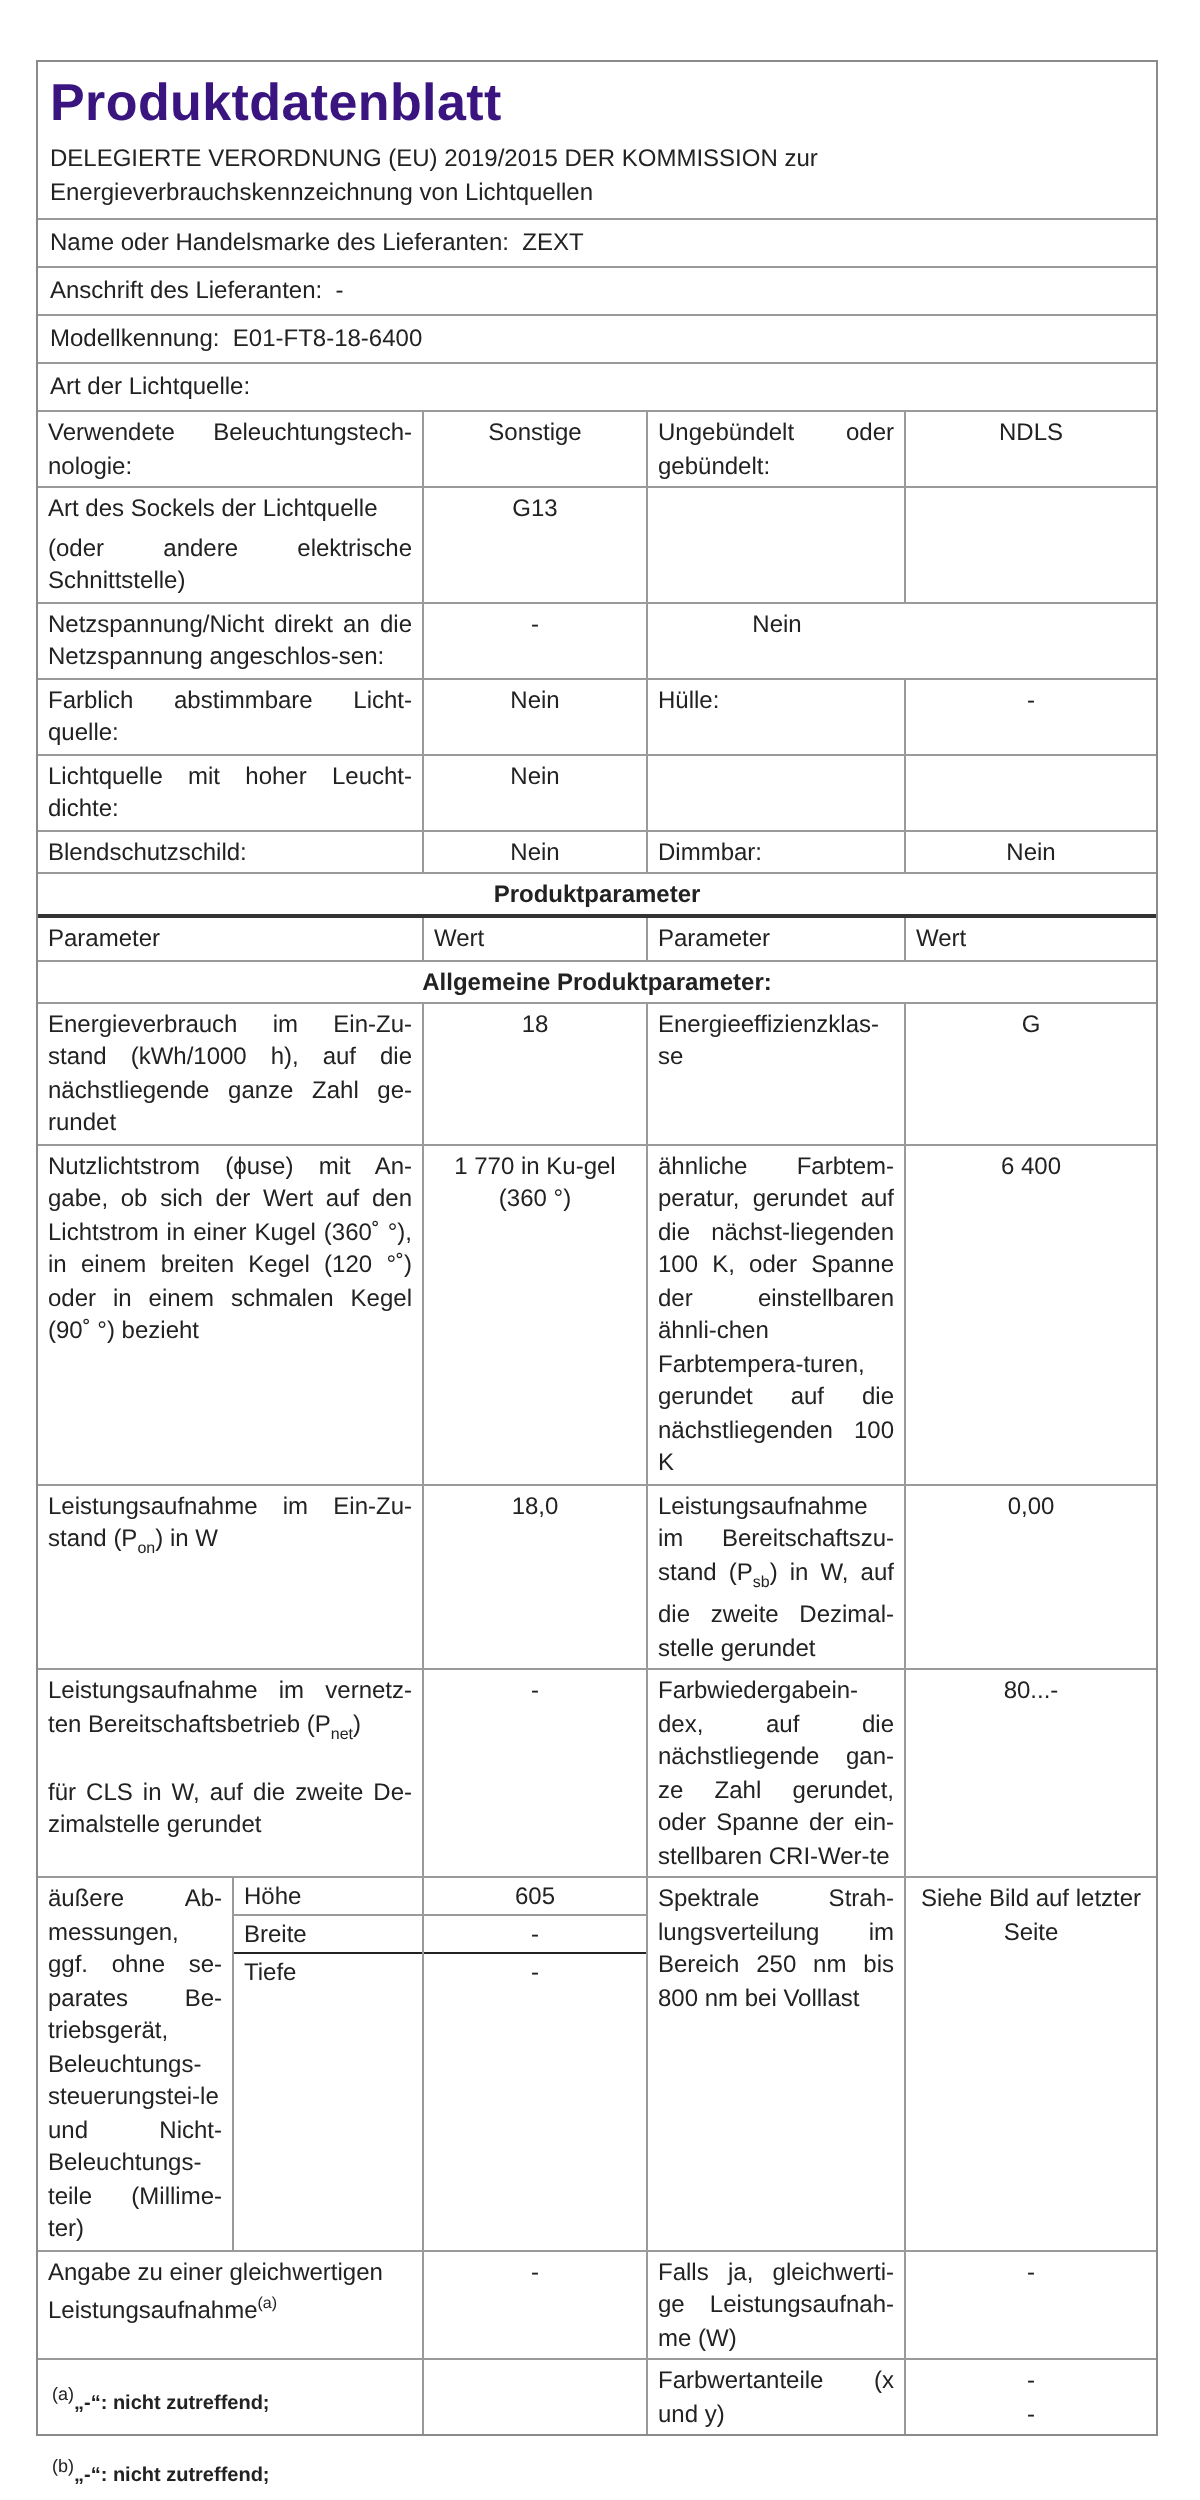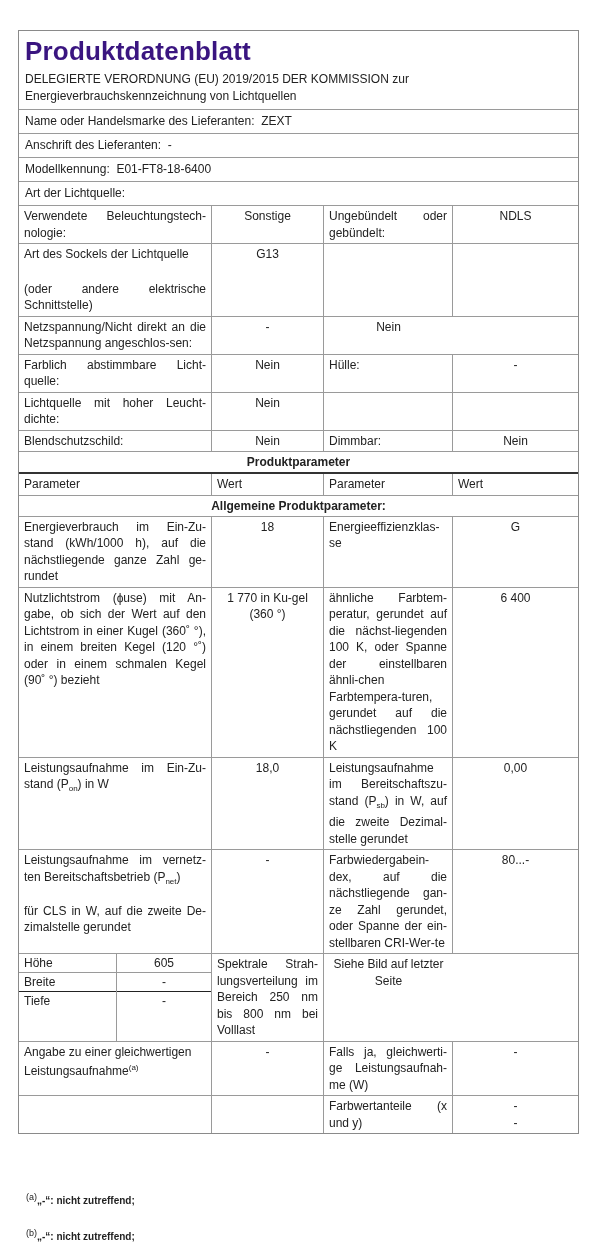--- a/index.html
+++ b/index.html
@@ -46,21 +46,21 @@
 
   <div class="row grid">
     <div class="j">Verwendete Beleuchtungstech-nologie:</div>
     <div class="c">Sonstige</div>
     <div class="j">Ungebündelt oder gebündelt:</div>
     <div class="c">NDLS</div>
   </div>
   <div class="row grid">
     <div class="j">
       <div>Art des Sockels der Lichtquelle</div>
-      <div style="margin-top:18px">(oder andere elektrische Schnittstelle)</div>
+      <div style="margin-top:3px">(oder andere elektrische Schnittstelle)</div>
     </div>
     <div class="c">G13</div>
     <div></div>
     <div></div>
   </div>
   <div class="row grid">
     <div class="j">Netzspannung/Nicht direkt an die Netzspannung angeschlos-sen:</div>
     <div class="c">-</div>
     <div class="c">Nein</div>
   </div>
@@ -114,20 +114,21 @@
     <div class="j">
       <div><span>Leistungsaufnahme im vernetz-ten Bereitschaftsbetrieb (P</span><sub>net</sub><span>)</span></div>
       <div style="margin-top:12px">für CLS in W, auf die zweite De-zimalstelle gerundet</div>
     </div>
     <div class="c">-</div>
     <div class="j">Farbwiedergabein-dex, auf die nächstliegende gan-ze Zahl gerundet, oder Spanne der ein-stellbaren CRI-Wer-te</div>
     <div class="c">80...-</div>
   </div>
 
   <div class="row dims">
+    <div class="dimcell j">äußere Ab-messungen, ggf. ohne se-parates Be-triebsgerät, Beleuchtungs-steuerungstei-le und Nicht-Beleuchtungs-teile (Millime-ter)</div>
     <div>
       <div class="sub-row" style="border-bottom:1px solid #9a9a9a">Höhe</div>
       <div class="sub-row bl">Breite</div>
       <div class="sub-row">Tiefe</div>
     </div>
     <div class="c">
       <div class="sub-row" style="border-bottom:1px solid #9a9a9a">605</div>
       <div class="sub-row bl">-</div>
       <div class="sub-row">-</div>
     </div>

